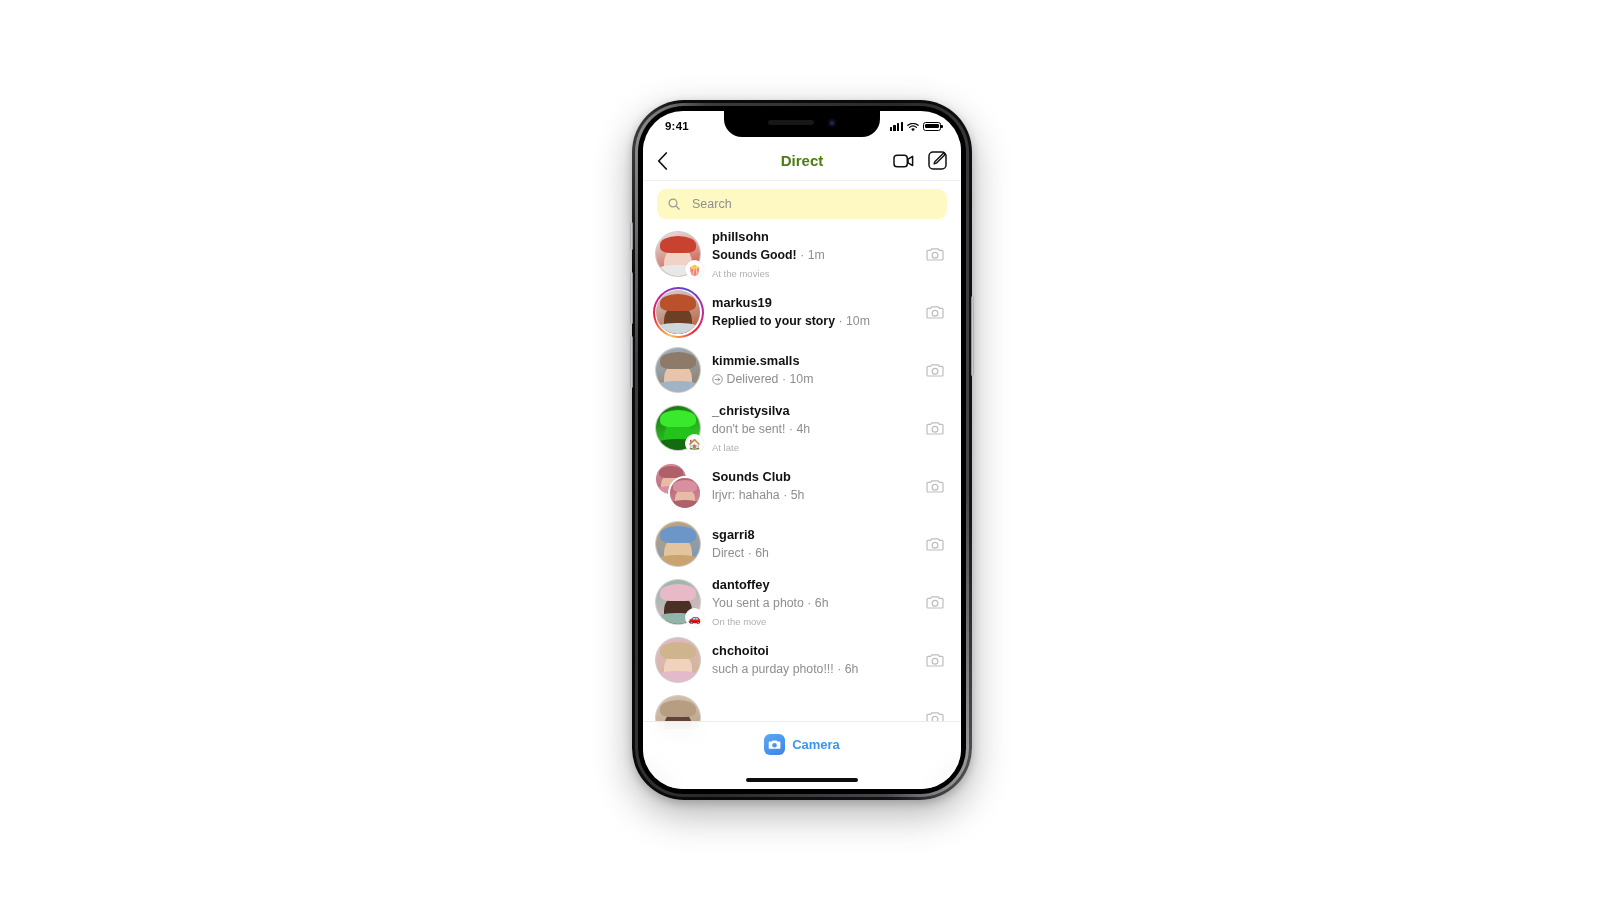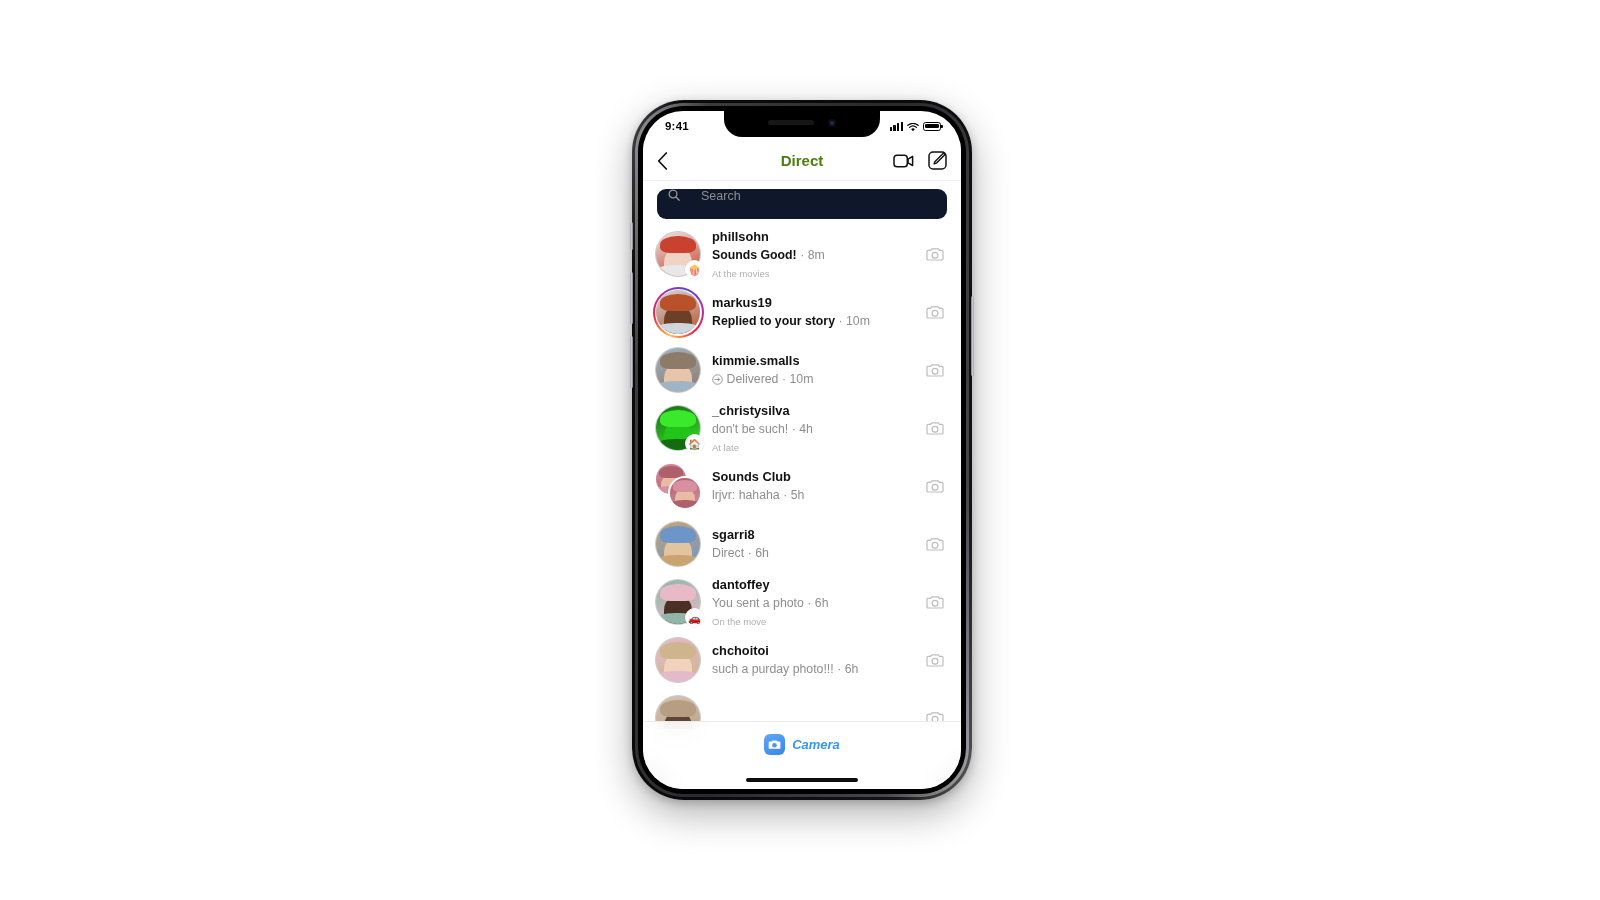--- a/index.html
+++ b/index.html
@@ -103,22 +103,22 @@
   .nav-title {
     position: absolute; left: 0; right: 0; text-align: center;
     font-size: 15px; font-weight: 700; color: #4d7c0f; pointer-events: none;
   }
   .nav-actions { margin-left: auto; display: flex; align-items: center; gap: 14px; z-index: 2; }
   .nav-actions > div { cursor: pointer; display:flex; }
 
   
   .search-wrap { padding: 8px 14px 6px; background: #fff; }
   .search-box {
-    height: 30px; border-radius: 9px; background: #0f172a;
-    display: flex; align-items: flex-start; gap: 21px; padding: 0 11px;
+    height: 30px; border-radius: 9px; background: #fef9c3;
+    display: flex; align-items: center; gap: 12px; padding: 0 11px;
   }
   .search-text { font-size: 12.5px; color: #8e8e8e; }
 
   
   .list { position: relative; overflow: hidden; height: 504px; background: #fff; }
   .row {
     display: flex; align-items: center;
     padding: 9px 14px 9px 12px;
     gap: 11px; cursor: pointer;
     height: 58px;
@@ -183,21 +183,21 @@
   }
   .cam-btn {
     margin-top: 12px;
     display: flex; align-items: center; gap: 7px; cursor: pointer;
   }
   .cam-ico {
     width: 21px; height: 21px; border-radius: 6px;
     background: linear-gradient(150deg,#5ea8f5,#3a85e8);
     display: flex; align-items: center; justify-content: center;
   }
-  .cam-label { font-size: 13px; color: #3897f0; font-weight: 600; font-style: italic; }
+  .cam-label { font-size: 13px; color: #3897f0; font-weight: 600; }
   .home-ind {
     position: absolute; bottom: 7px; left: 50%; transform: translateX(-50%);
     width: 112px; height: 4px; border-radius: 3px; background: #0d0d0d;
   }
 
   
   .face { position:absolute; inset:0; }
   .f-bg { position:absolute; inset:0; }
   .f-el { position:absolute; border-radius:50%; }
 </style>
@@ -290,21 +290,21 @@
     </div>
               </div>
         <div class="badge">
                 <span>🍿</span>
               </div>
       </div>
     <div class="row-main">
       <div class="r-name unread">phillsohn</div>
       <div class="r-sub unread">
                 <span>Sounds Good!</span>
-                <span class="dot-time">· 8m</span>
+                <span class="dot-time">· 1m</span>
               </div>
       <div class="r-note">At the movies</div>
     </div>
     <div class="r-cam">
       <svg width="18" height="15" viewBox="0 0 18 15">
         <path d="M2 3.4h2.6l1.1-1.6h6.6l1.1 1.6H16a1 1 0 0 1 1 1v7.6a1 1 0 0 1-1 1H2a1 1 0 0 1-1-1V4.4a1 1 0 0 1 1-1z" stroke="#bdbdbd" stroke-width="1.2" fill="none" stroke-linejoin="round"></path>
         <circle cx="9" cy="8.2" r="2.9" stroke="#bdbdbd" stroke-width="1.2" fill="none"></circle>
       </svg>
     </div>
           </div>
@@ -379,21 +379,21 @@
       <div class="f-el" style="left:-6%;top:74%;width:112%;height:40%;background:#146b10;border-radius:46% 46% 0 0"></div>
     </div>
               </div>
         <div class="badge">
                 <span>🏠</span>
               </div>
       </div>
     <div class="row-main">
       <div class="r-name ">_christysilva</div>
       <div class="r-sub ">
-                <span>don't be such!</span>
+                <span>don't be sent!</span>
                 <span class="dot-time">· 4h</span>
               </div>
       <div class="r-note">At late</div>
     </div>
     <div class="r-cam">
       <svg width="18" height="15" viewBox="0 0 18 15">
         <path d="M2 3.4h2.6l1.1-1.6h6.6l1.1 1.6H16a1 1 0 0 1 1 1v7.6a1 1 0 0 1-1 1H2a1 1 0 0 1-1-1V4.4a1 1 0 0 1 1-1z" stroke="#bdbdbd" stroke-width="1.2" fill="none" stroke-linejoin="round"></path>
         <circle cx="9" cy="8.2" r="2.9" stroke="#bdbdbd" stroke-width="1.2" fill="none"></circle>
       </svg>
     </div>

